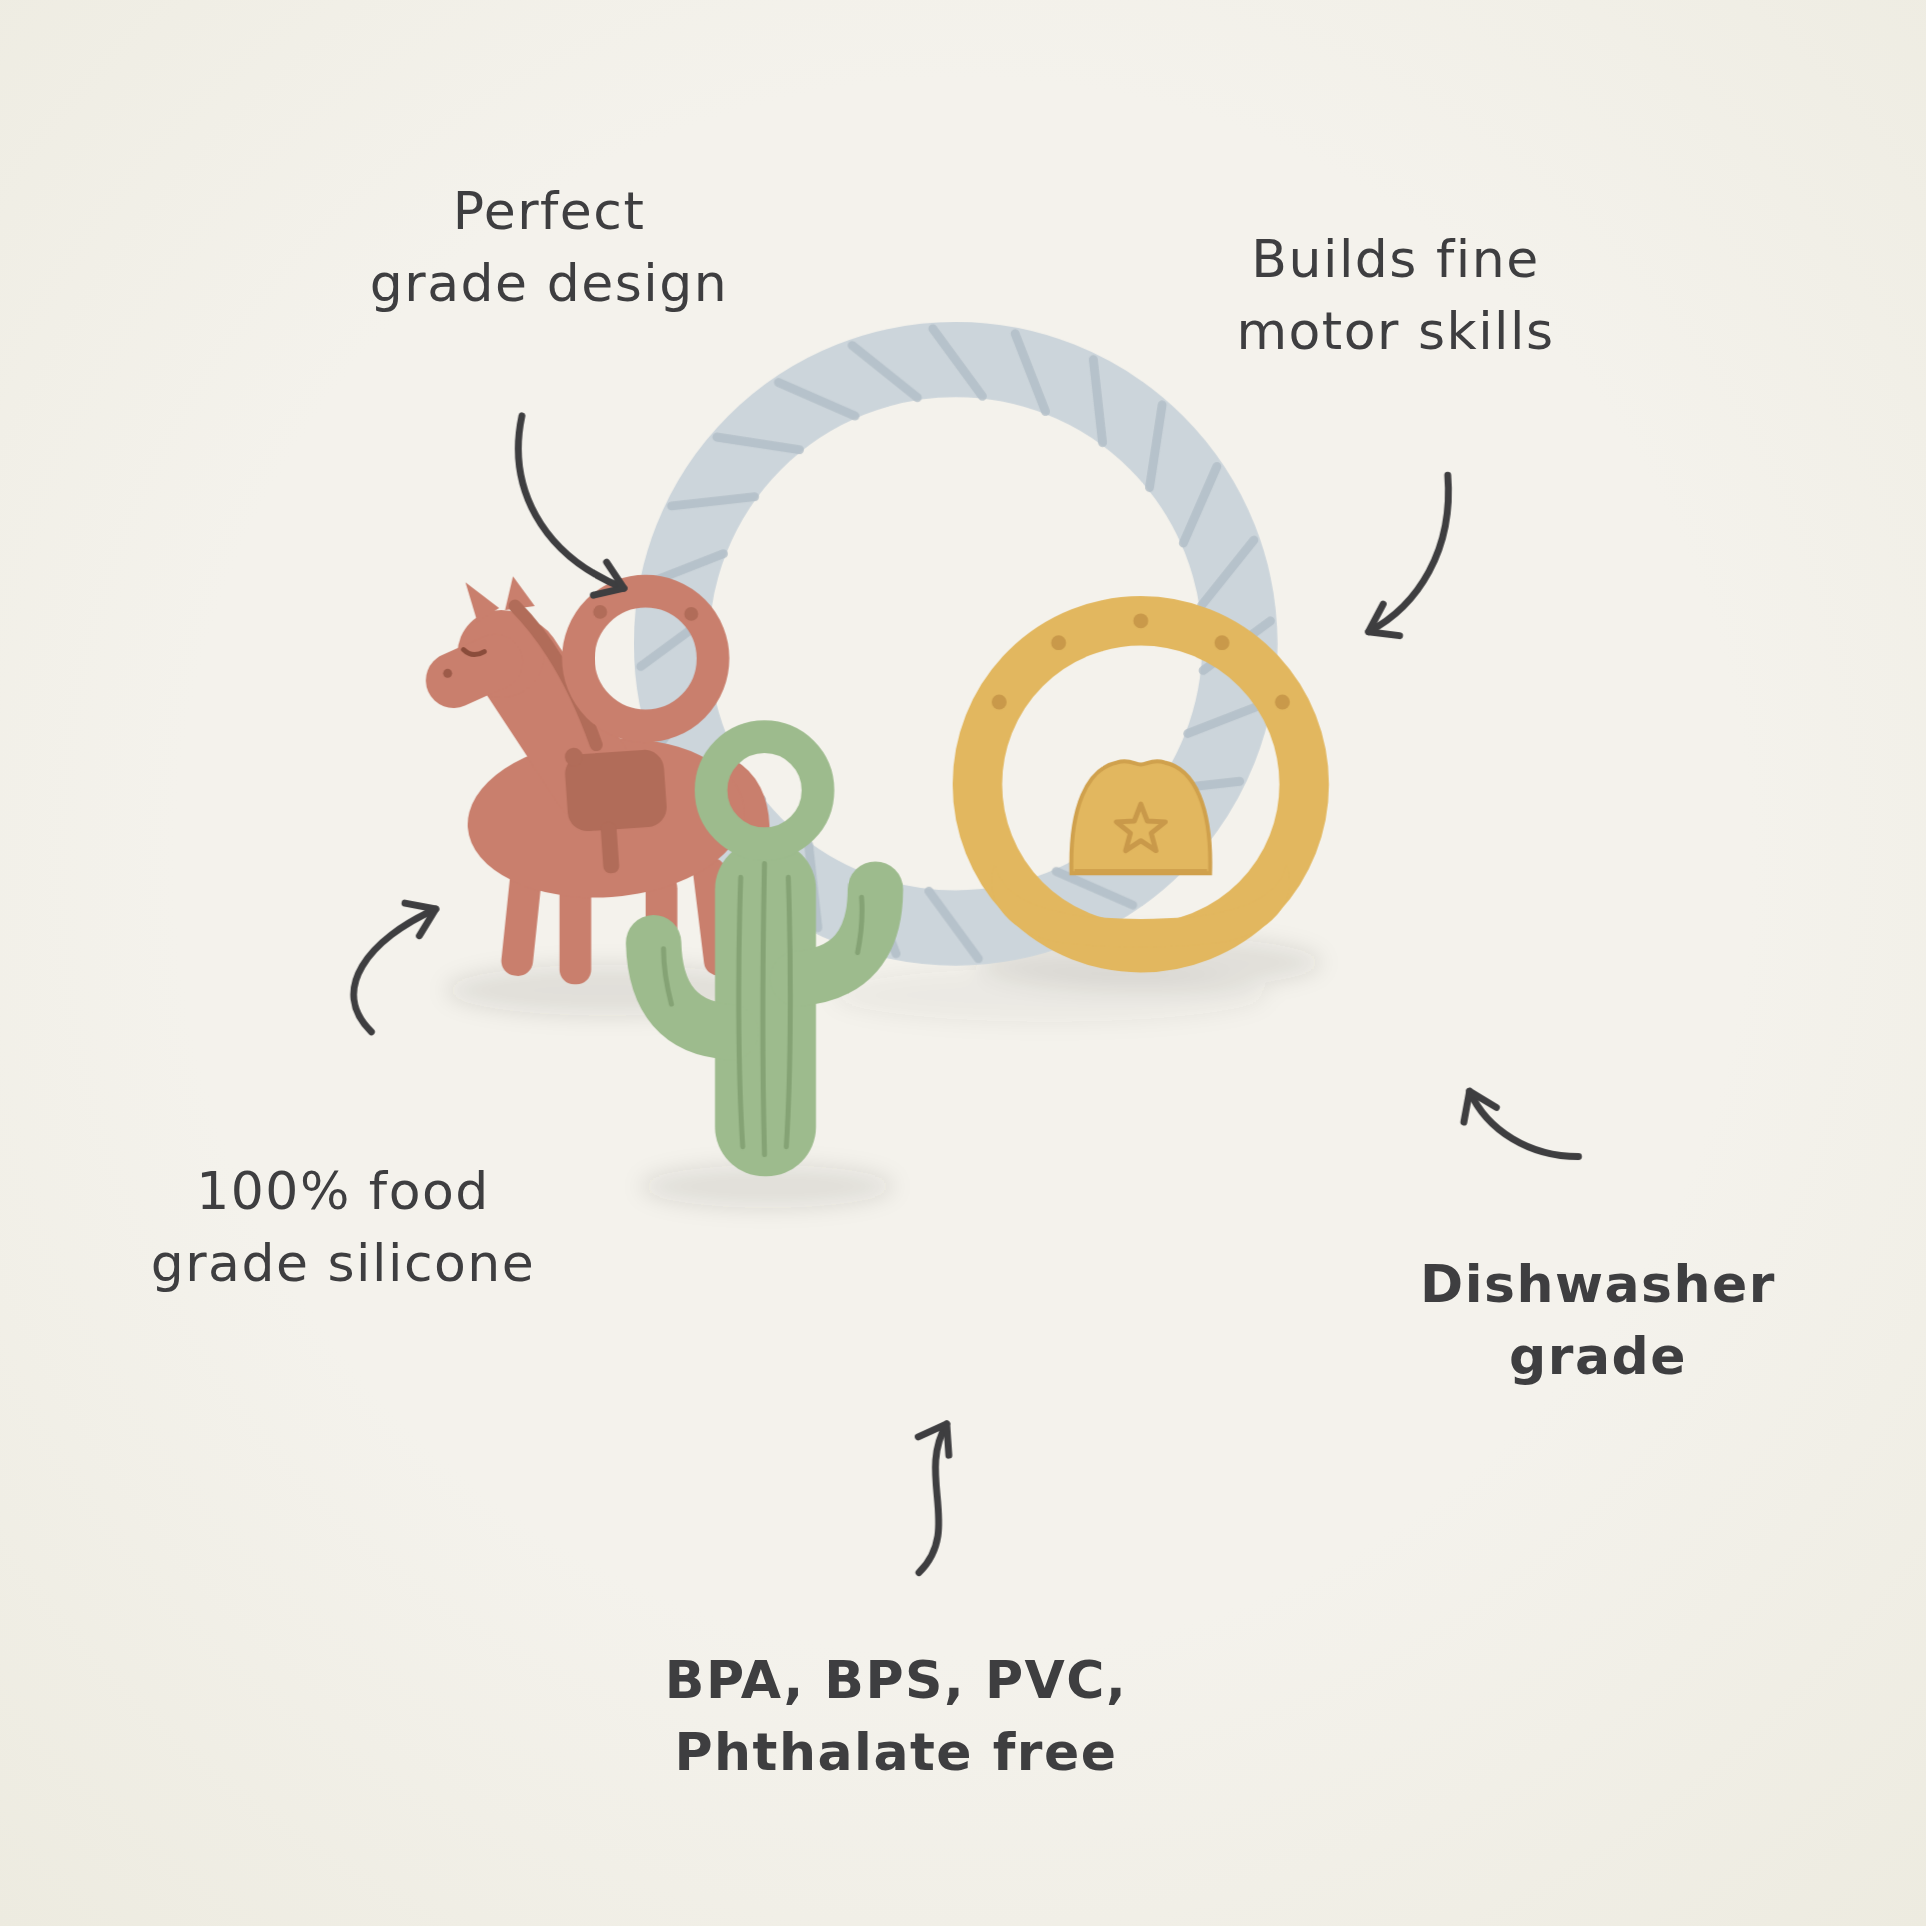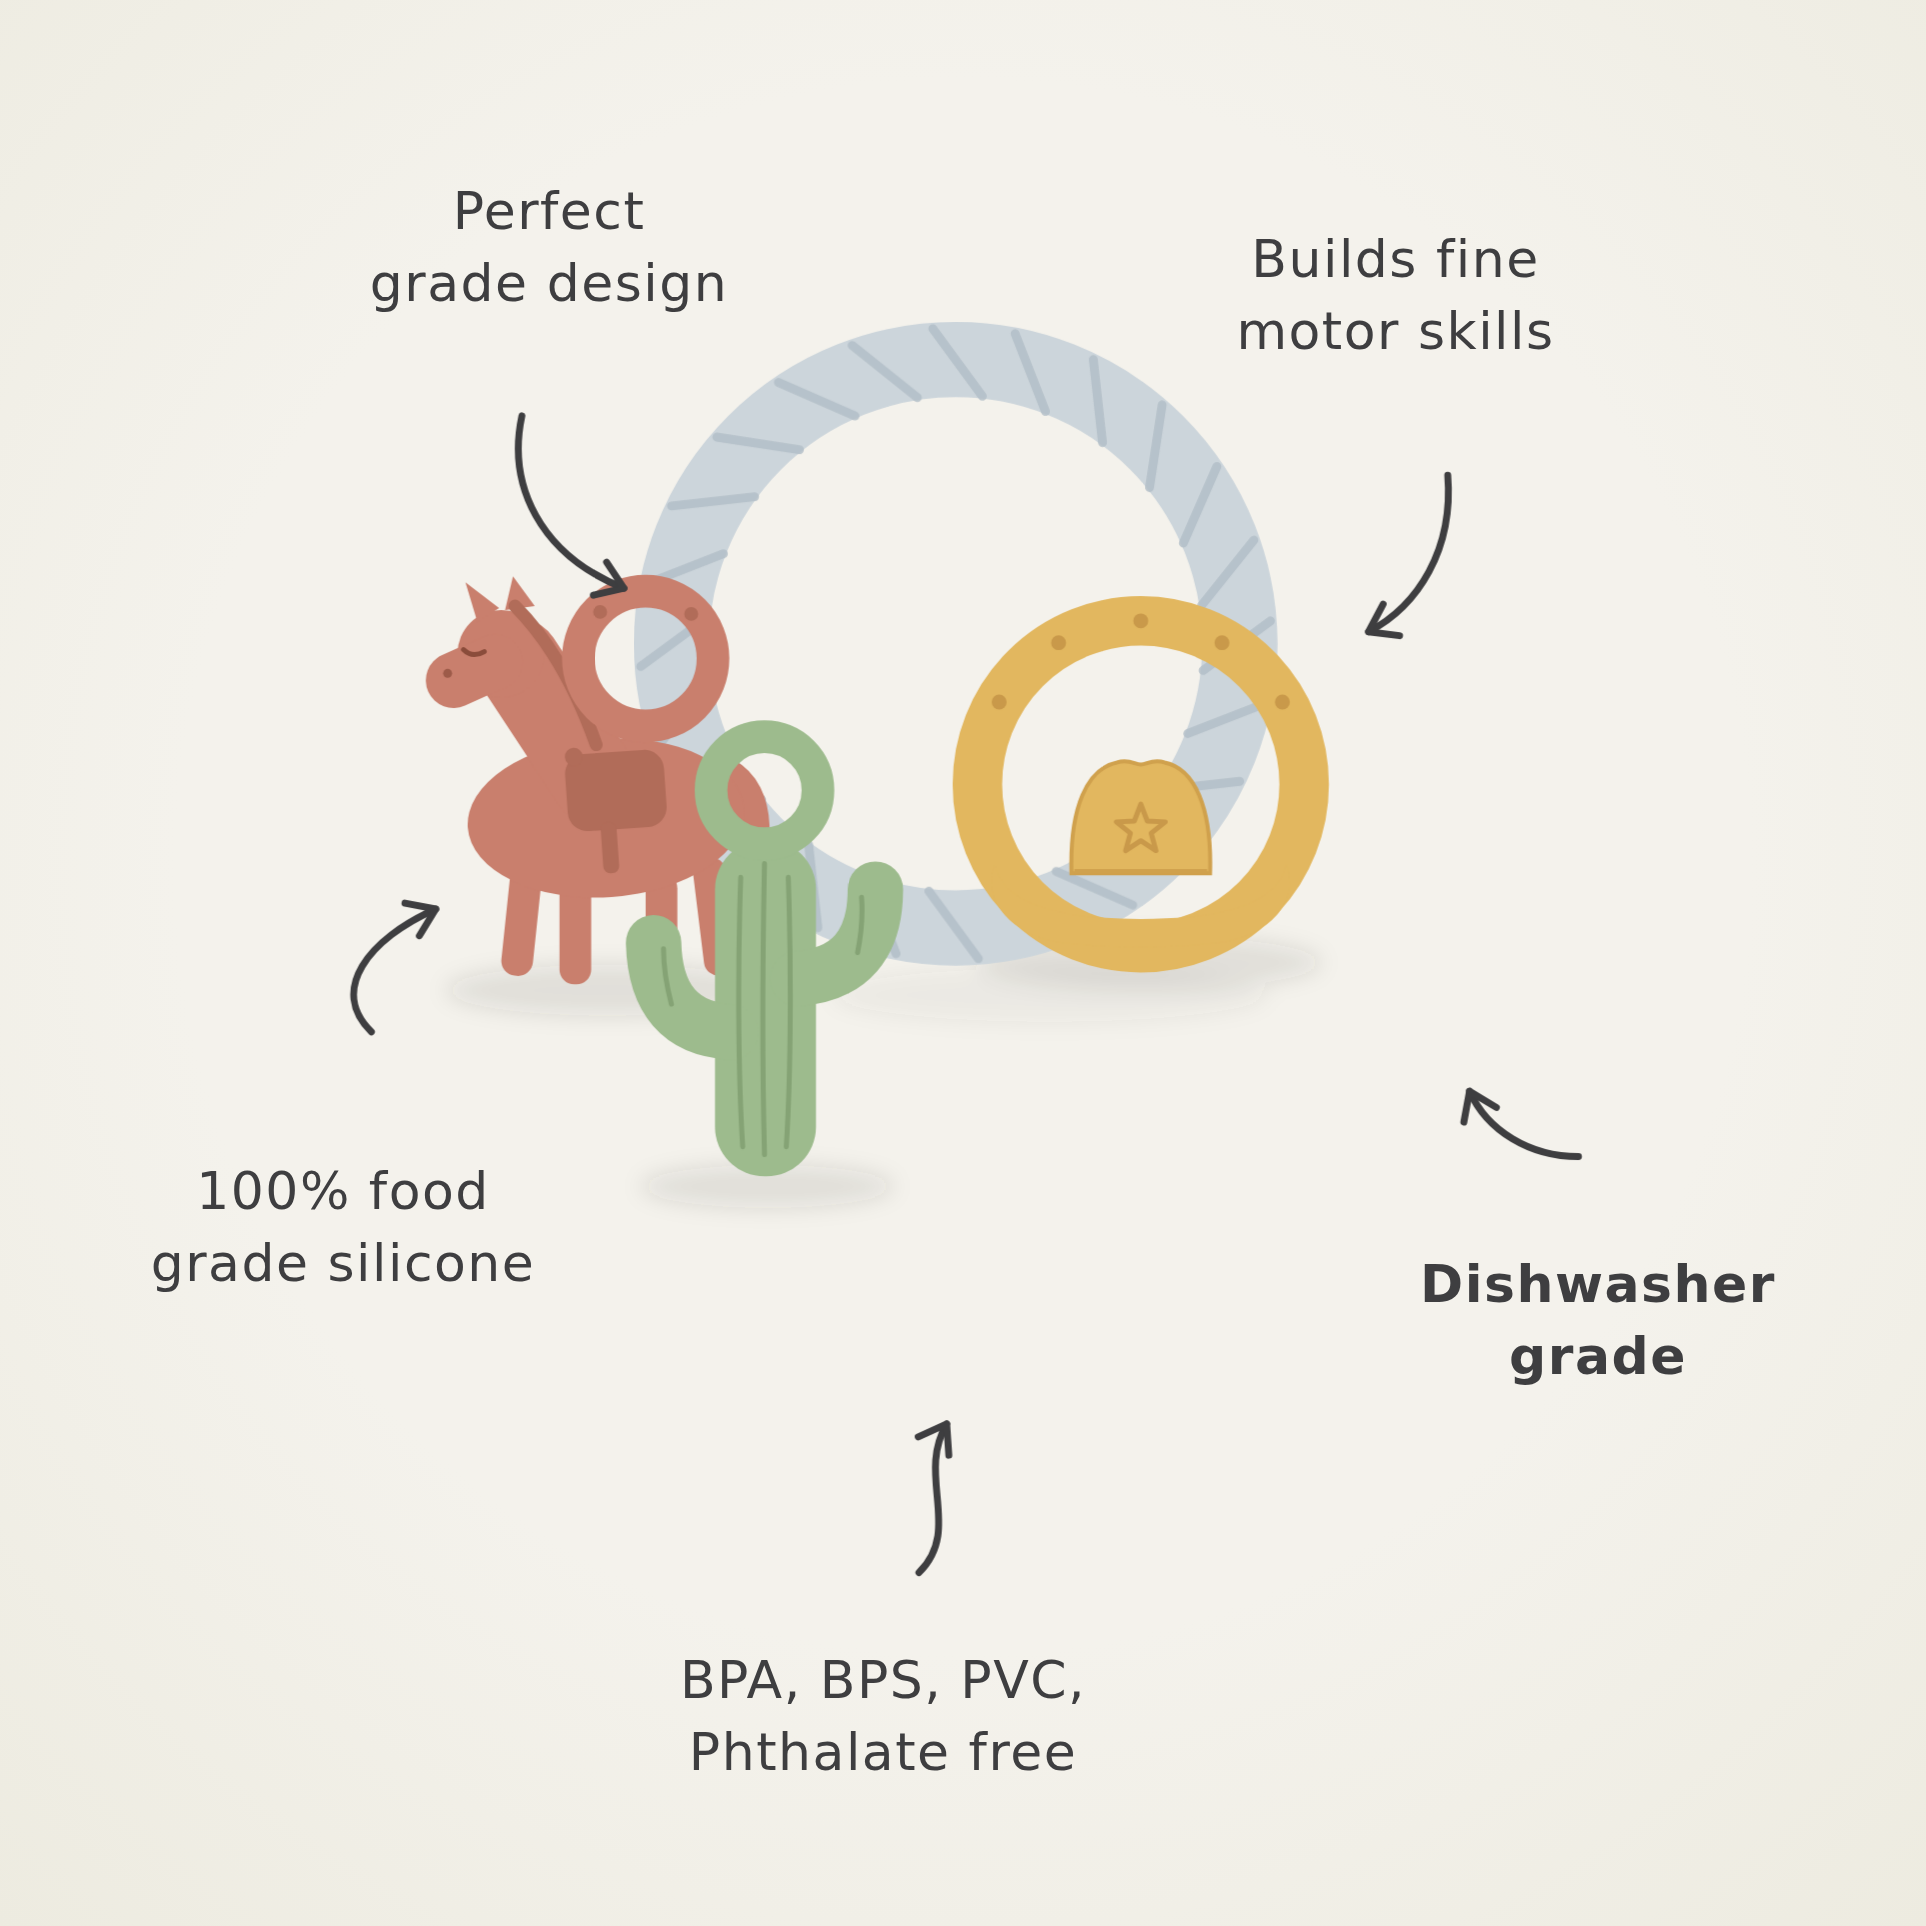--- a/index.html
+++ b/index.html
@@ -11,21 +11,21 @@
   }
   .annotation {
     position:absolute; text-align:center;
     font-size:52px; line-height:1.38; letter-spacing:1.5px;
     color:#3e3e40;
   }
   #ann-grip  { left:252px;  top:176px;  width:594px; }
   #ann-motor { left:1069px; top:224px;  width:653px; }
   #ann-food  { left:41px;   top:1156px; width:604px; }
   #ann-dish  { left:1296px; top:1249px; width:604px;font-weight:bold; }
-  #ann-bpa   { left:482px;  top:1645px; width:802px; }
+  #ann-bpa   { left:495px;  top:1645px; width:802px;font-weight:bold; }
   #scene { position:absolute; left:0; top:0; }
 </style>
 </head>
 <body>
 
 <svg id="scene" width="1927" height="1927" viewBox="0 0 1946 1946">
   <defs>
     <marker id="arrow" markerUnits="userSpaceOnUse" markerWidth="60" markerHeight="60" refX="40" refY="26" orient="auto">
       <path d="M 14 8 L 40 26 L 14 44" fill="none" stroke="#3e3e40" stroke-width="7" stroke-linecap="round" stroke-linejoin="round"></path>
     </marker>

